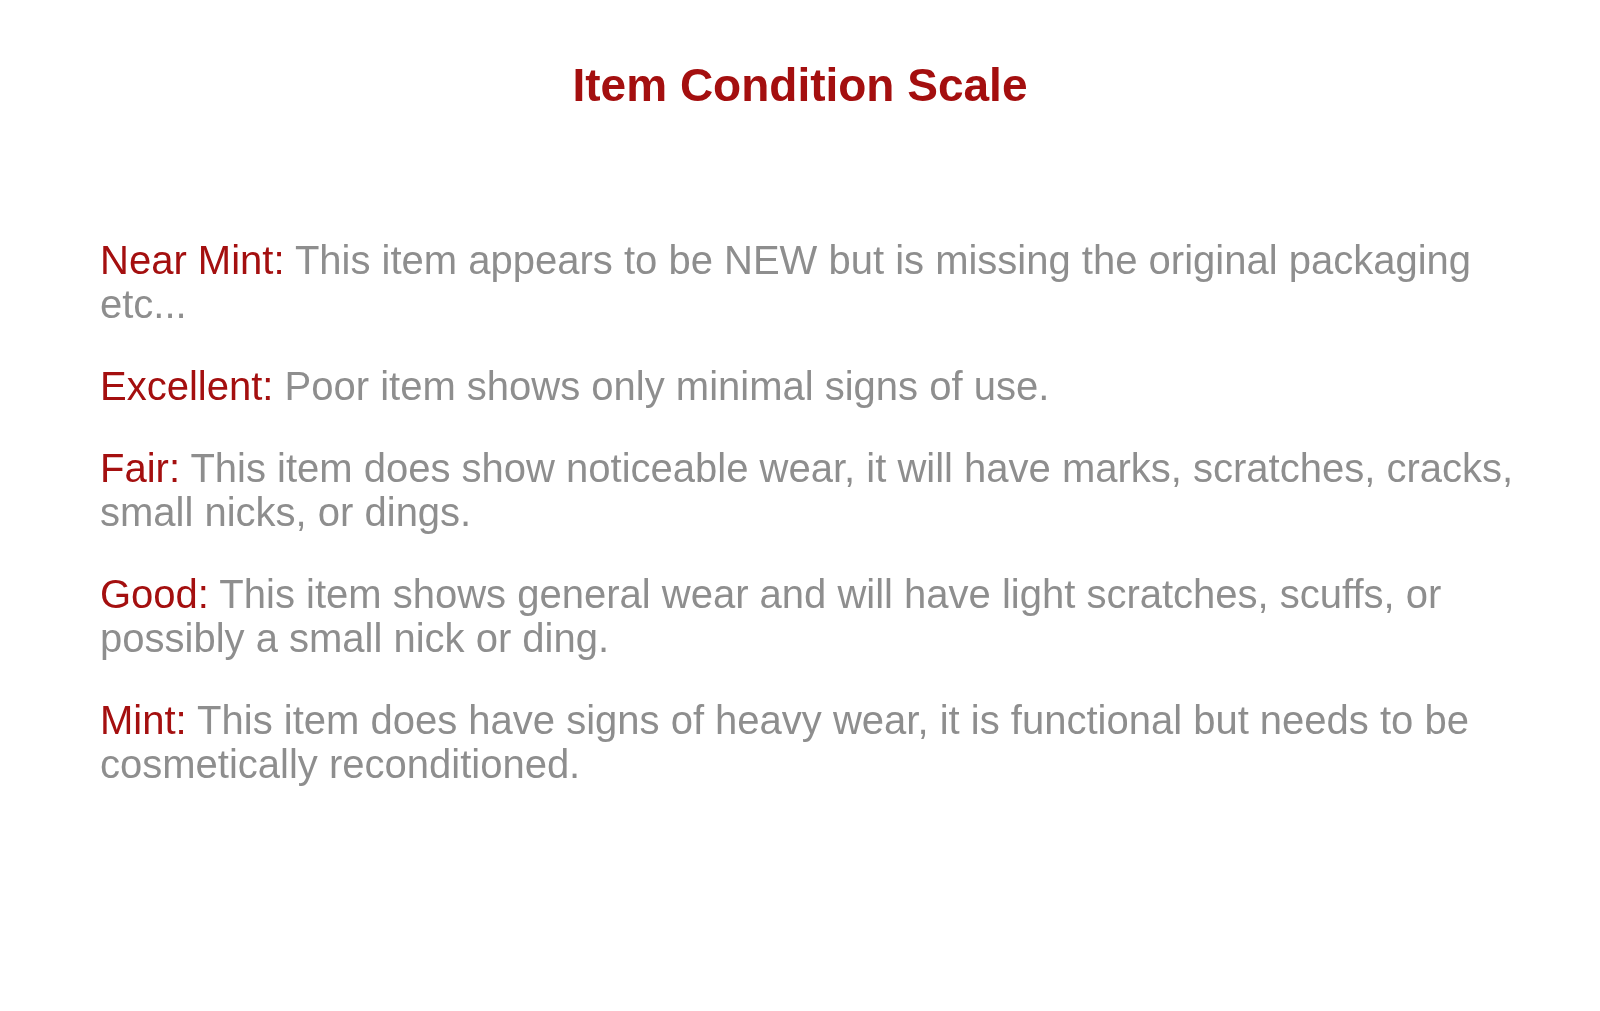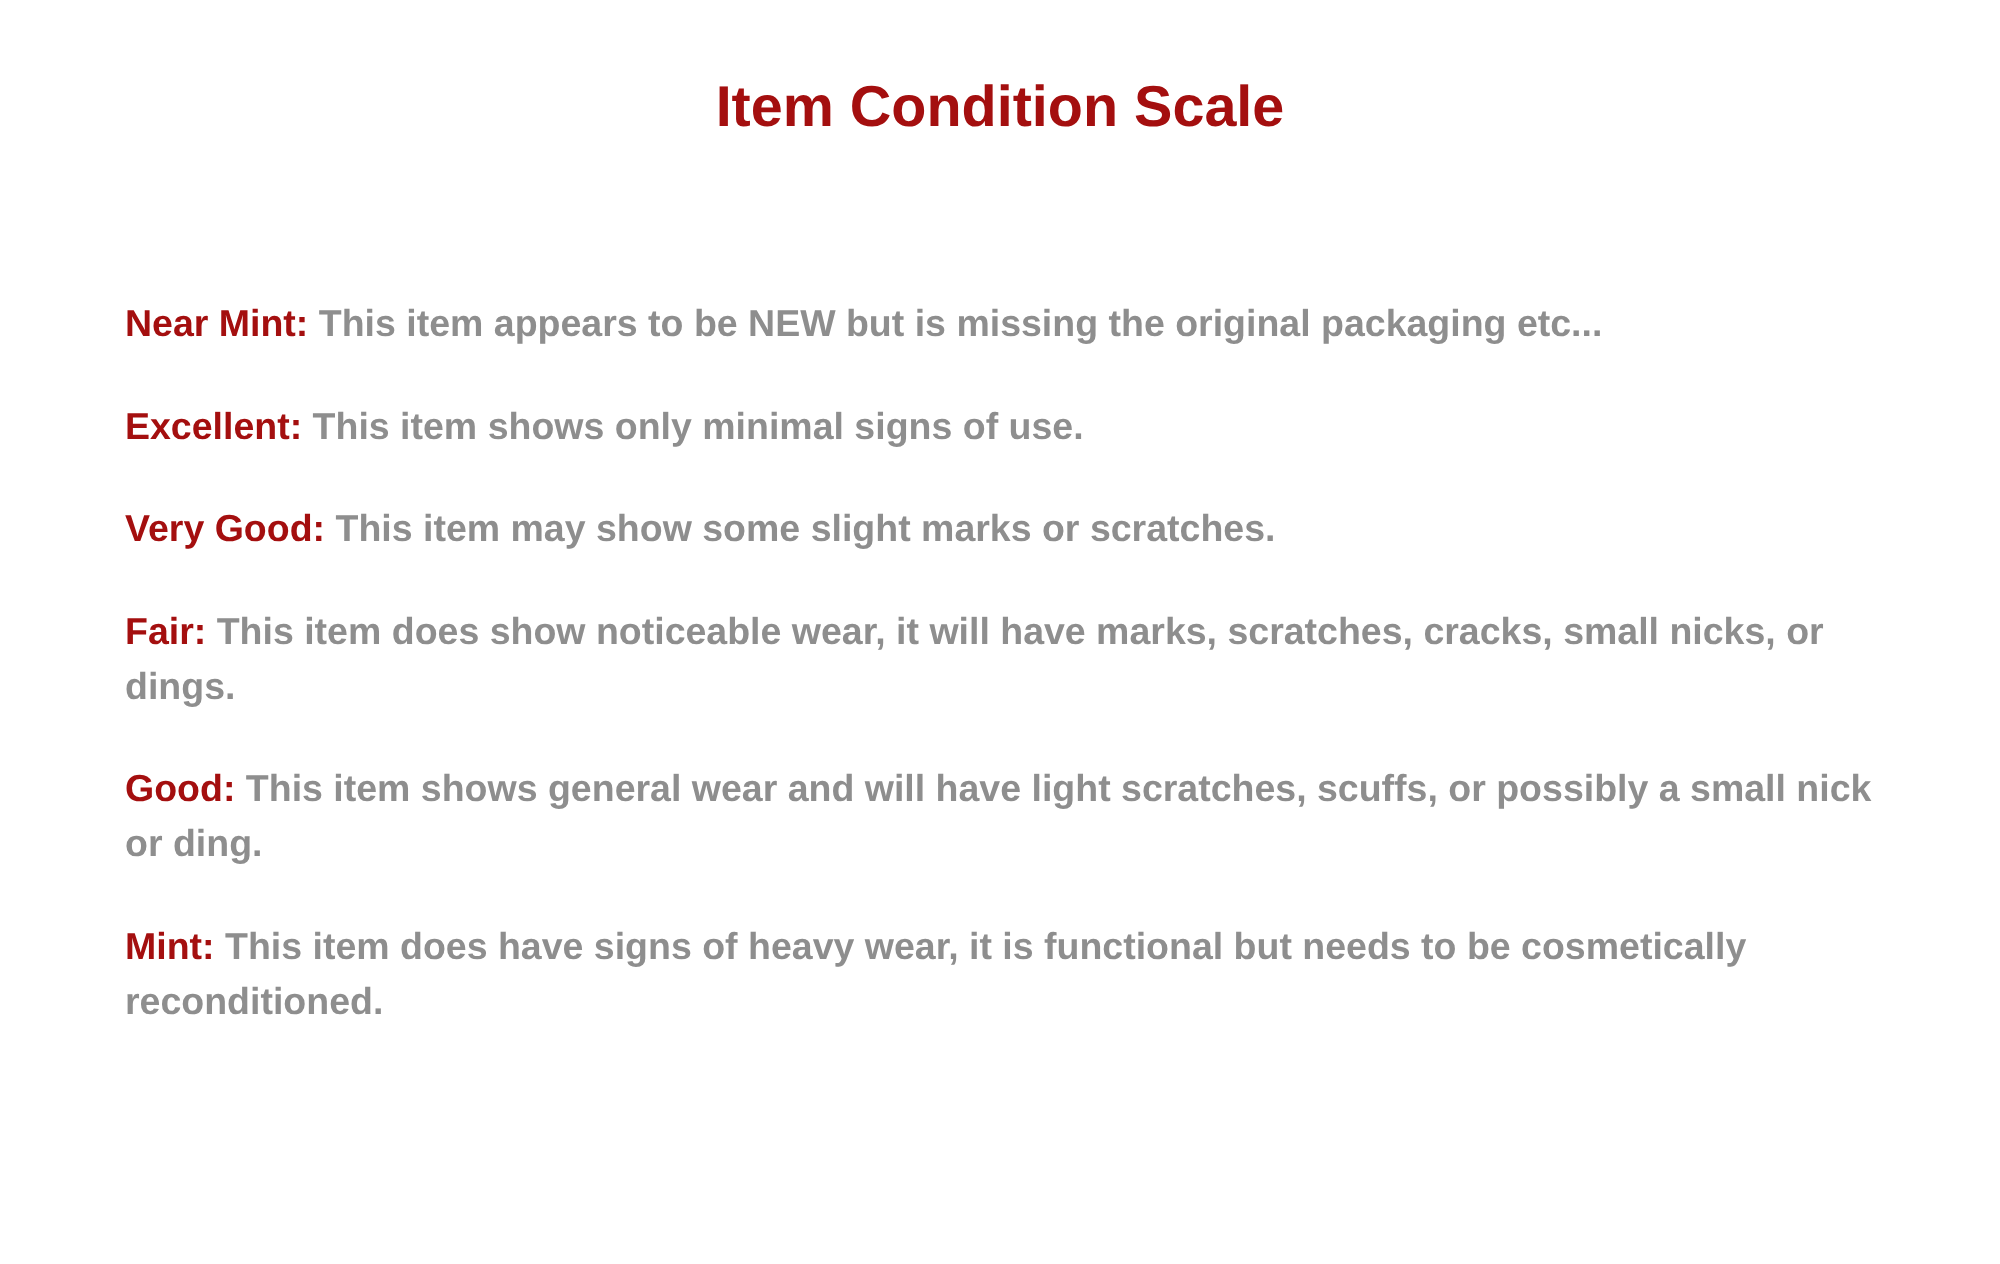--- a/index.html
+++ b/index.html
@@ -24,22 +24,22 @@
     font-size: 46px;
     font-weight: bold;
     color: #a40f0f;
     letter-spacing: 0px;
   }
   .conditions {
     margin-left: 100px;
     max-width: 1420px;
   }
   .condition-row {
-    font-size: 30px;
-    font-weight: bold;
+    font-size: 40px;
+    font-weight: normal;
     line-height: 44px;
     color: #8e8e8e;
     margin: 0 0 38px 0;
   }
   .condition-label {
     color: #a40f0f;
   }
   .condition-desc {
     color: #8e8e8e;
   }
@@ -53,27 +53,23 @@
 
   <div class="conditions">
 
     <p class="condition-row">
       <span class="condition-label">Near Mint:</span>
       <span class="condition-desc">This item appears to be NEW but is missing the original packaging etc...</span>
     </p>
 
     <p class="condition-row">
       <span class="condition-label">Excellent:</span>
-      <span class="condition-desc">This item shows only minimal signs of use.</span>
+      <span class="condition-desc">Poor item shows only minimal signs of use.</span>
     </p>
 
-    <p class="condition-row">
-      <span class="condition-label">Very Good:</span>
-      <span class="condition-desc">This item may show some slight marks or scratches.</span>
-    </p>
 
     <p class="condition-row">
       <span class="condition-label">Fair:</span>
       <span class="condition-desc">This item does show noticeable wear, it will have marks, scratches, cracks, small nicks, or dings.</span>
     </p>
 
     <p class="condition-row">
       <span class="condition-label">Good:</span>
       <span class="condition-desc">This item shows general wear and will have light scratches, scuffs, or possibly a small nick or ding.</span>
     </p>

